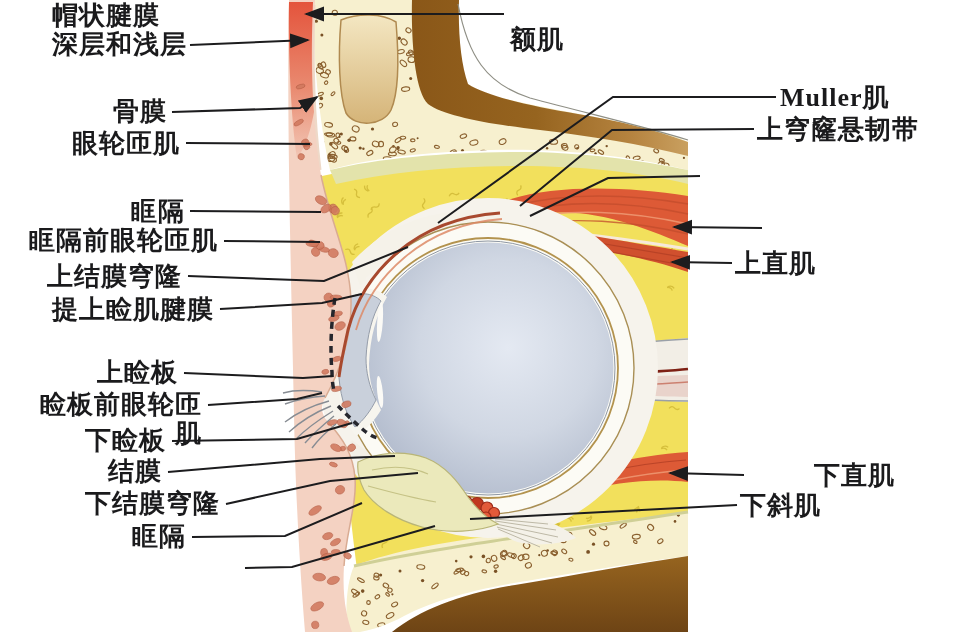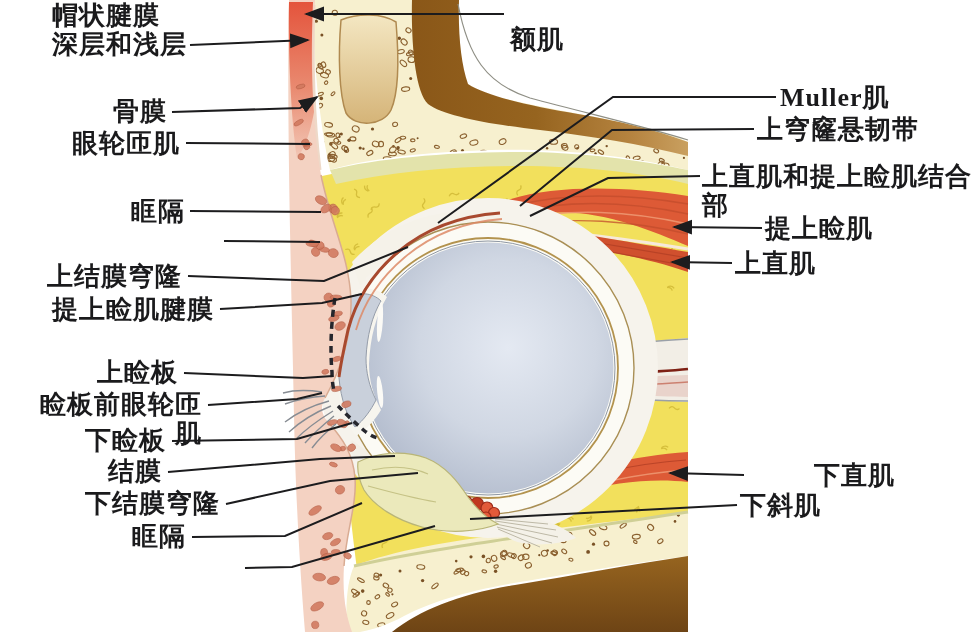--- a/index.html
+++ b/index.html
@@ -542,30 +542,29 @@
         <polyline points="737,505 470,519"></polyline>
       </g>
 </svg>
 
 <div id="labels">
       <div class="lbl start" style="top: 1px; left: 52px;">帽状腱膜
 深层和浅层</div>
       <div class="lbl end" style="top: 97px; right: 807px;">骨膜</div>
       <div class="lbl end" style="top: 129px; right: 794px;">眼轮匝肌</div>
       <div class="lbl end" style="top: 197px; right: 789px;">眶隔</div>
+      <div class="lbl end" style="top: 226px; right: 756px;">眶隔前眼轮匝肌</div>
       <div class="lbl end" style="top: 295px; right: 760px;">提上睑肌腱膜</div>
       <div class="lbl end" style="top: 262px; right: 792px;">上结膜穹隆</div>
       <div class="lbl end" style="top: 358px; right: 796px;">上睑板</div>
       <div class="lbl end" style="top: 390px; right: 772px; padding-left: 32px;">睑板前眼轮匝肌</div>
       <div class="lbl end" style="top: 426px; right: 808px;">下睑板</div>
       <div class="lbl end" style="top: 457px; right: 812px;">结膜</div>
       <div class="lbl end" style="top: 489px; right: 754px;">下结膜穹隆</div>
       <div class="lbl end" style="top: 522px; right: 788px;">眶隔</div>
       <div class="lbl start" style="top: 0px; left: 510px; margin-top: 25px;">额肌</div>
       <div class="lbl start" style="top: 83px; left: 780px;">Muller肌</div>
       <div class="lbl start" style="top: 115px; left: 757px;">上穹窿悬韧带</div>
-      <div class="lbl start" style="top: 162px; left: 702px;">上直肌和提上睑肌结合部</div>
-      <div class="lbl start" style="top: 214px; left: 765px;">提上睑肌</div>
       <div class="lbl start" style="top: 249px; left: 735px;">上直肌</div>
       <div class="lbl start" style="top: 461px; left: 786px; margin-left: 28px;">下直肌</div>
       <div class="lbl start" style="top: 491px; left: 740px;">下斜肌</div>
     </div>
 </div>
 
 </body></html>

